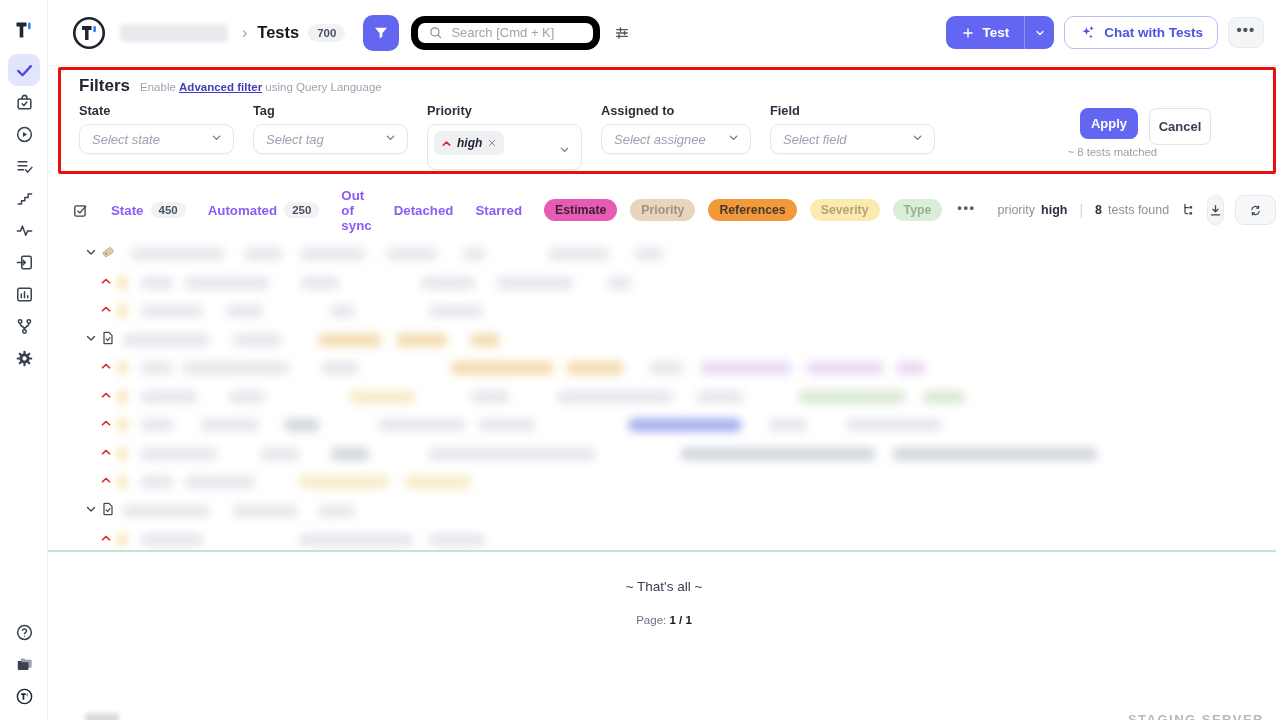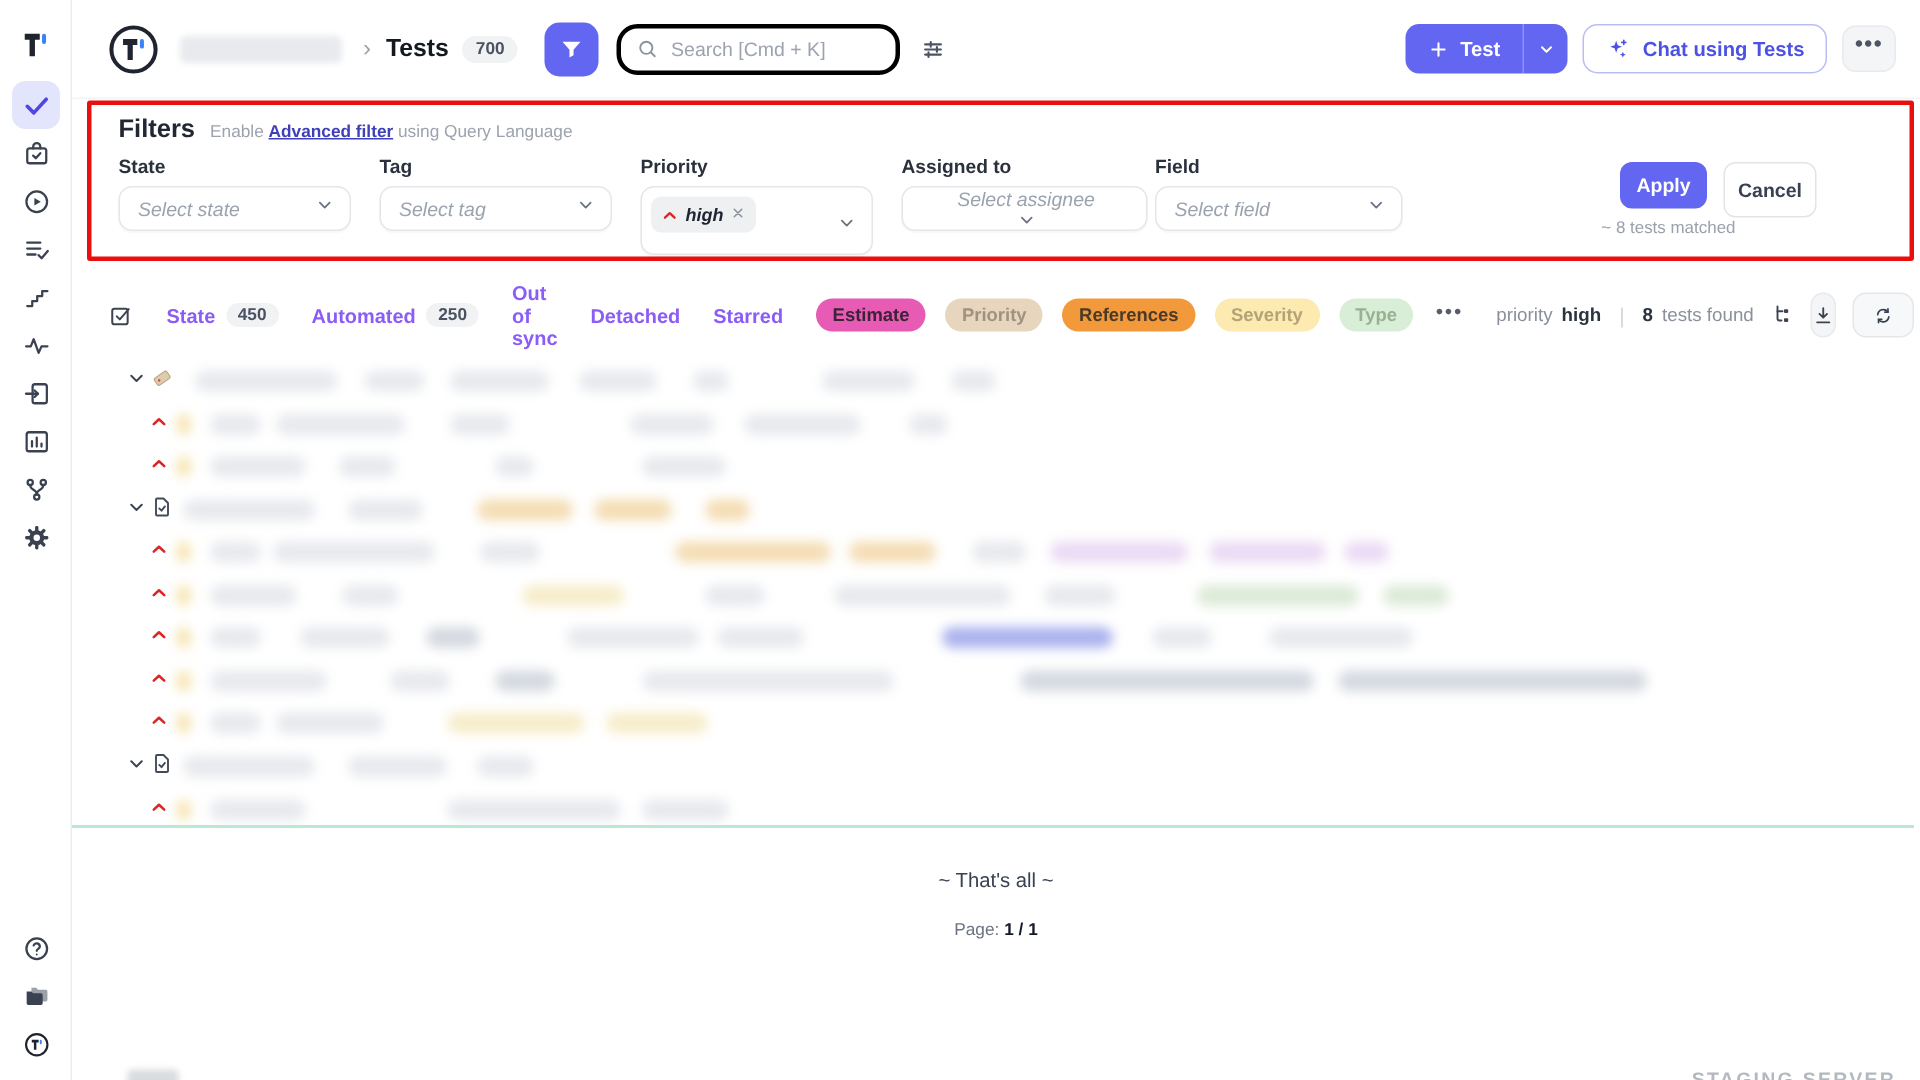--- a/index.html
+++ b/index.html
@@ -17,21 +17,21 @@
 
   
   .header { position:absolute; left:48px; top:0; right:0; height:66px; background:#fff; display:flex; align-items:center; padding:0 16px 0 22px; border-bottom:1px solid #f2f3f5; }
   .circle-logo { width:38px; height:38px; flex:0 0 auto; }
   .proj-blur { width:108px; height:18px; background:#e8eaed; border-radius:4px; margin-left:12px; filter:blur(2px); }
   .crumb-sep { color:#9ca3af; font-size:16px; margin:0 10px 0 14px; }
   .page-title { font-size:16.5px; font-weight:700; color:#14181f; }
   .count-badge { background:#f1f2f4; color:#4a5160; font-size:11.5px; font-weight:600; border-radius:10px; padding:3px 9px; margin-left:9px; }
   .filter-btn { width:36px; height:36px; border-radius:10px; background:#6366f1; display:flex; align-items:center; justify-content:center; margin-left:18px; cursor:pointer; border:none; }
   .filter-btn svg { width:18px; height:18px; }
-  .search-box { width:189px; height:34px; border:3px solid #000000; border-radius:14px; display:flex; align-items:center; padding:0 10px; margin-left:12px; color:#9ca3af; }
+  .search-box { width:189px; height:34px; border:7px solid #000000; border-radius:14px; display:flex; align-items:center; padding:0 10px; margin-left:12px; color:#9ca3af; }
   .search-box svg { width:15px; height:15px; flex:0 0 auto; color:#8b929e; }
   .search-box input { border:none; outline:none; width:100%; margin-left:8px; font-size:13px; color:#374151; font-family:"Liberation Sans",sans-serif; background:transparent; }
   .search-box input::placeholder { color:#9ca3af; }
   .sliders { margin-left:13px; color:#4b5563; }
   .sliders svg { width:18px; height:18px; }
   .hdr-right { margin-left:auto; display:flex; align-items:center; gap:10px; }
   .test-btn { display:flex; align-items:stretch; background:#6366f1; border-radius:9px; overflow:hidden; cursor:pointer; height:33px; }
   .test-btn .main { display:flex; align-items:center; gap:7px; color:#fff; font-size:13.5px; font-weight:600; padding:0 15px; }
   .test-btn .main svg { width:14px; height:14px; }
   .test-btn .split { width:30px; display:flex; align-items:center; justify-content:center; border-left:1px solid rgba(255,255,255,.28); color:#fff; }
@@ -266,21 +266,21 @@
         </div>
       </div>
       <button class="chat-btn">
         <span class="ic">
             <svg viewBox="0 0 24 24" fill="none" stroke="currentColor" stroke-width="1.6" stroke-linecap="round">
               <path d="M10.5 4.5l1.5 4.1 4.1 1.5-4.1 1.5-1.5 4.1L9 11.6 4.9 10.1 9 8.6z" fill="currentColor" stroke="none"></path>
               <path d="M17.7 4.2v3.6M15.9 6h3.6"></path>
               <path d="M16.8 14.8l.8 2 2 .8-2 .8-.8 2-.8-2-2-.8 2-.8z" fill="currentColor" stroke="none"></path>
             </svg>
           </span>
-        <span>Chat using Tests</span>
+        <span>Chat with Tests</span>
       </button>
       <div class="more-btn">
           <span>•••</span>
         </div>
     </div>
   </header>
 
   <section class="filters-box">
     <div class="f-title-row">
       <span class="f-title">Filters</span>
@@ -323,21 +323,21 @@
                   <path d="M6 6l12 12M18 6L6 18"></path>
                 </svg></span>
             </span>
             <span class="chev"><svg viewBox="0 0 24 24" fill="none" stroke="currentColor" stroke-width="2.2" stroke-linecap="round" stroke-linejoin="round">
                 <path d="M6 9.5l6 6 6-6"></path>
               </svg></span>
           </div>
         </div>
         <div class="f-field" style="width: 150px;">
           <div class="f-label">Assigned to</div>
-          <div class="select" style="width: 164px; flex-direction: column;">
+          <div class="select" style="width: 150px;">
             <span class="ph">Select assignee</span>
             <span class="chev"><svg viewBox="0 0 24 24" fill="none" stroke="currentColor" stroke-width="2.2" stroke-linecap="round" stroke-linejoin="round">
                 <path d="M6 9.5l6 6 6-6"></path>
               </svg></span>
           </div>
         </div>
         <div class="f-field" style="width: 165px;">
           <div class="f-label">Field</div>
           <div class="select" style="width: 165px;">
             <span class="ph">Select field</span>

